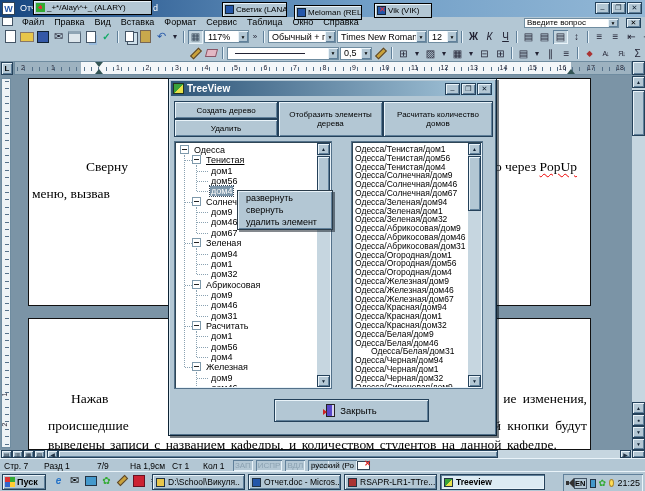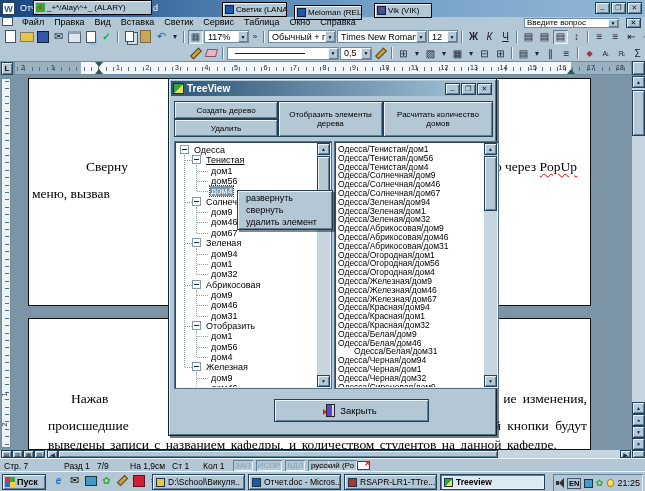--- a/index.html
+++ b/index.html
@@ -118,21 +118,21 @@
   .dlg-ico{width:11px;height:11px;background:linear-gradient(135deg,#3aa33a 55%,#e8e14a 55%);border:1px solid #232}
   .dlg-btns{margin-left:auto;display:flex;gap:1px}
   .dlg-btn{position:absolute;font-size:8px;display:flex;align-items:center;justify-content:center;text-align:center;line-height:9px;padding:1px}
   #btn-create{left:5px;top:22px;width:104px;height:18px}
   #btn-del{left:5px;top:40px;width:104px;height:18px}
   #btn-disp{left:109px;top:22px;width:105px;height:36px}
   #btn-calc{left:214px;top:22px;width:110px;height:36px}
   .sunkbox{position:absolute;top:62px;height:248px;background:#fff;border:1px solid #53718a;
     box-shadow:inset 1px 1px 0 #2f4656,inset -1px -1px 0 #e9f3f9}
   #treebox{left:5px;width:158px}
-  #listbox{left:165px;width:165px}
+  #listbox{left:182px;width:132px}
   .boxin{position:absolute;left:1px;top:1px;right:14px;bottom:1px;overflow:hidden}
   .vsb{position:absolute;top:1px;right:1px;bottom:1px;width:13px;background:#c6d6e0}
   .trow{position:absolute;left:0;right:0;height:10px}
   .tlabel{position:absolute;font-size:9px;line-height:10px;white-space:nowrap;padding:0 1px}
   .tsel{background:#7b95a9;color:#fff;outline:1px dotted #345}
   .pmbox{position:absolute;top:0;width:9px;height:9px;background:#fff;border:1px solid #7e99ab}
   .pmbox::after{content:"";position:absolute;left:1px;top:3px;width:5px;height:1px;background:#222}
   .tdash{position:absolute;top:5px;height:1px;border-top:1px dotted #8aa2b2}
   .tline{position:absolute;width:1px;border-left:1px dotted #8aa2b2}
   .lrow{position:absolute;left:2px;font-size:8.5px;line-height:9px;white-space:nowrap}
@@ -163,21 +163,21 @@
   .q-ie::before{content:"e"}
   .q-mail::before{content:"✉";font-size:11px}
   .q-desk::before{content:"";width:10px;height:8px;background:#49c;border:1px solid #234}
   .q-app1::before{content:"✿";color:#3a3;font-size:10px}
   .q-pen::before{content:"";width:9px;height:3px;background:#caa23a;border:1px solid #543;transform:rotate(-45deg)}
   .q-app2::before{content:"";width:10px;height:10px;background:#c23;border:1px solid #612}
   .task{position:absolute;top:2px;height:16px;display:flex;align-items:center;gap:3px;padding:0 3px;font-size:8.5px;overflow:hidden;white-space:nowrap}
   .task.active{background:#dcebf3;box-shadow:inset 1px 1px 0 var(--sh),inset -1px -1px 0 var(--hl);font-weight:bold}
   .task .tico{width:9px;height:9px;flex:0 0 auto;border:1px solid #234}
   .tico0{background:#e8c64a}.tico1{background:#2456a8}.tico2{background:#a33}.tico3{background:linear-gradient(135deg,#3aa33a 55%,#e8e14a 55%)}
-  #tray{position:absolute;right:2px;top:2px;width:90px;height:16px;display:flex;align-items:center;gap:3px;padding:9px 3px;
+  #tray{position:absolute;right:2px;top:2px;width:80px;height:16px;display:flex;align-items:center;gap:3px;padding:9px 3px;
     box-shadow:inset 1px 1px 0 var(--sh),inset -1px -1px 0 var(--hl)}
   .spk{position:relative;width:9px;height:10px}
   .spk::before{content:"";position:absolute;left:0;top:3px;width:3px;height:4px;background:#333}
   .spk::after{content:"";position:absolute;left:3px;top:0;border:5px solid transparent;border-right:5px solid #333;border-left:0}
   #enbox{width:15px;height:11px;border:1px solid #456;font-size:7.5px;font-weight:bold;display:flex;align-items:center;justify-content:center}
   .tray-i{width:9px;height:9px}
   .ti1{background:#49c;border:1px solid #234}
   .ti2{color:#3a3;font-size:9px;line-height:9px}
   .ti2::before{content:"✿"}
   .bulb{width:8px;height:8px;border-radius:50%;background:#fd5;border:1px solid #a83}
@@ -199,21 +199,21 @@
     </div>
   </div>
 
   <div id="menubar" class="abs">
     <div id="mdoc"></div>
     <div id="menu-items" style="display:flex">
         <div class="menu-item">Файл</div>
         <div class="menu-item">Правка</div>
         <div class="menu-item">Вид</div>
         <div class="menu-item">Вставка</div>
-        <div class="menu-item">Светик</div>
+        <div class="menu-item">Формат</div>
         <div class="menu-item">Сервис</div>
         <div class="menu-item">Таблица</div>
         <div class="menu-item">Окно</div>
         <div class="menu-item">Справка</div>
       </div>
     <div id="qbox">
       <span>Введите вопрос</span>
       <span class="dda">▼</span>
     </div>
     <div id="mclose" class="btn">✕</div>
@@ -464,21 +464,21 @@
             <div class="tdash" style="left: 21px; width: 11px;"></div>
             <div class="tlabel" style="left: 34px;">дом46</div>
           </div>
           <div class="trow" style="top: 167.6px;">
             <div class="tdash" style="left: 21px; width: 11px;"></div>
             <div class="tlabel" style="left: 34px;">дом31</div>
           </div>
           <div class="trow" style="top: 177.95px;">
             <div class="tdash" style="left: 9px; width: 7px;"></div>
             <div class="pmbox" style="left: 16px;"></div>
-            <div class="tlabel" style="left: 29px;">Отобразить</div>
+            <div class="tlabel" style="left: 29px;">Расчитать</div>
           </div>
           <div class="trow" style="top: 188.3px;">
             <div class="tdash" style="left: 21px; width: 11px;"></div>
             <div class="tlabel" style="left: 34px;">дом1</div>
           </div>
           <div class="trow" style="top: 198.65px;">
             <div class="tdash" style="left: 21px; width: 11px;"></div>
             <div class="tlabel" style="left: 34px;">дом56</div>
           </div>
           <div class="trow" style="top: 209px;">
@@ -550,21 +550,21 @@
   </div>
 
   <div id="popup" class="abs">
       <div class="pitem" style="top: 2px;">развернуть</div>
       <div class="pitem" style="top: 14px;">свернуть</div>
       <div class="pitem" style="top: 26px;">удалить элемент</div>
     </div>
 
   <div id="statusbar" class="abs">
     <span class="st" style="left:4px">Стр. 7</span>
-    <span class="st" style="left:64px">Разд 1</span>
+    <span class="st" style="left:44px">Разд 1</span>
     <span class="st" style="left:97px">7/9</span>
     <span class="st" style="left:130px">На 1,9см</span>
     <span class="st" style="left:172px">Ст 1</span>
     <span class="st" style="left:203px">Кол 1</span>
     <div id="modes">
         <div class="mode">ЗАП</div>
         <div class="mode">ИСПР</div>
         <div class="mode">ВДЛ</div>
         <div class="mode">ЗАМ</div>
       </div>

